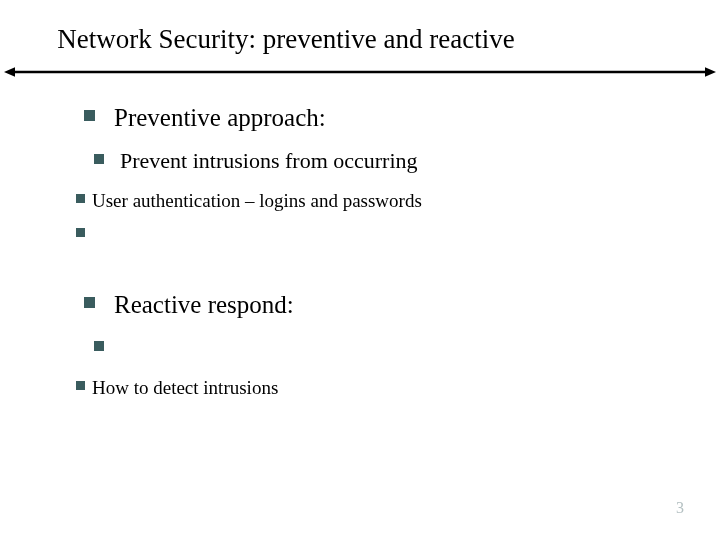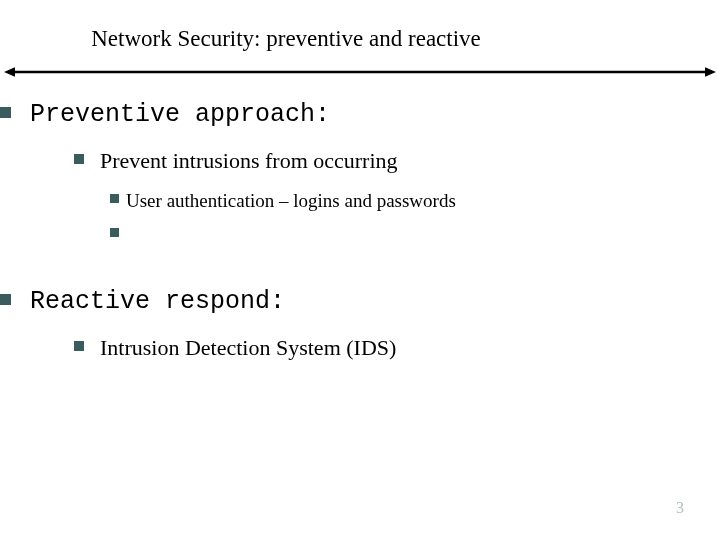--- a/index.html
+++ b/index.html
@@ -18,21 +18,21 @@
     overflow: hidden;
   }
 
   
   #slide-title {
     position: absolute;
     left: 0;
     top: 22px;
     width: 572px;
     text-align: center;
-    font-size: 23px;
+    font-size: 27px;
     line-height: 34px;
     color: #000000;
     font-weight: normal;
     letter-spacing: 0px;
     white-space: nowrap;
   }
 
   
   #title-rule {
     position: absolute;
@@ -64,53 +64,53 @@
     background: #3a5c5e;
   }
   .line .txt {
     display: inline-block;
     vertical-align: middle;
     color: #000000;
   }
 
   
   .lvl1 {
+    padding-left: 84px;
     height: 41px;
     line-height: 41px;
     font-size: 25px;
-    font-family: Liberation Mono, monospace;
   }
   .lvl1 .bul {
     width: 11px;
     height: 11px;
     margin-right: 19px;
     position: relative;
     top: -2px;
   }
   .lvl1 .txt { font-size: 25px; line-height: 41px; }
 
   
   .lvl2 {
-    padding-left: 74px;
+    padding-left: 94px;
     height: 36px;
     line-height: 36px;
     font-size: 22px;
   }
   .lvl2 .bul {
     width: 10px;
     height: 10px;
     margin-right: 16px;
     position: relative;
     top: -2px;
   }
   .lvl2 .txt { font-size: 22px; line-height: 36px; }
 
   
   .lvl3 {
-    padding-left: 110px;
+    padding-left: 76px;
     height: 34px;
     line-height: 34px;
     font-size: 19px;
   }
   .lvl3 .bul {
     width: 9px;
     height: 9px;
     margin-right: 7px;
     position: relative;
     top: -2px;
@@ -162,21 +162,24 @@
       <div class="line lvl3">
         <span class="bul"></span>
       </div>
     </div>
 
     <div class="blk gap-block">
       <div class="line lvl1">
         <span class="bul"></span><span class="txt">Reactive respond:</span>
       </div>
       <div class="line lvl2 gap-l1">
-        <span class="bul"></span><span class="txt">Intrusion Detection System (IDS)</span>
+        <span class="bul"></span>
+      </div>
+      <div class="line lvl3 gap-l2">
+        <span class="bul"></span><span class="txt">How to detect intrusions</span>
       </div>
     </div>
 
   </div>
 
   <div id="page-number">3</div>
 
 </div>
 
 </body></html>

